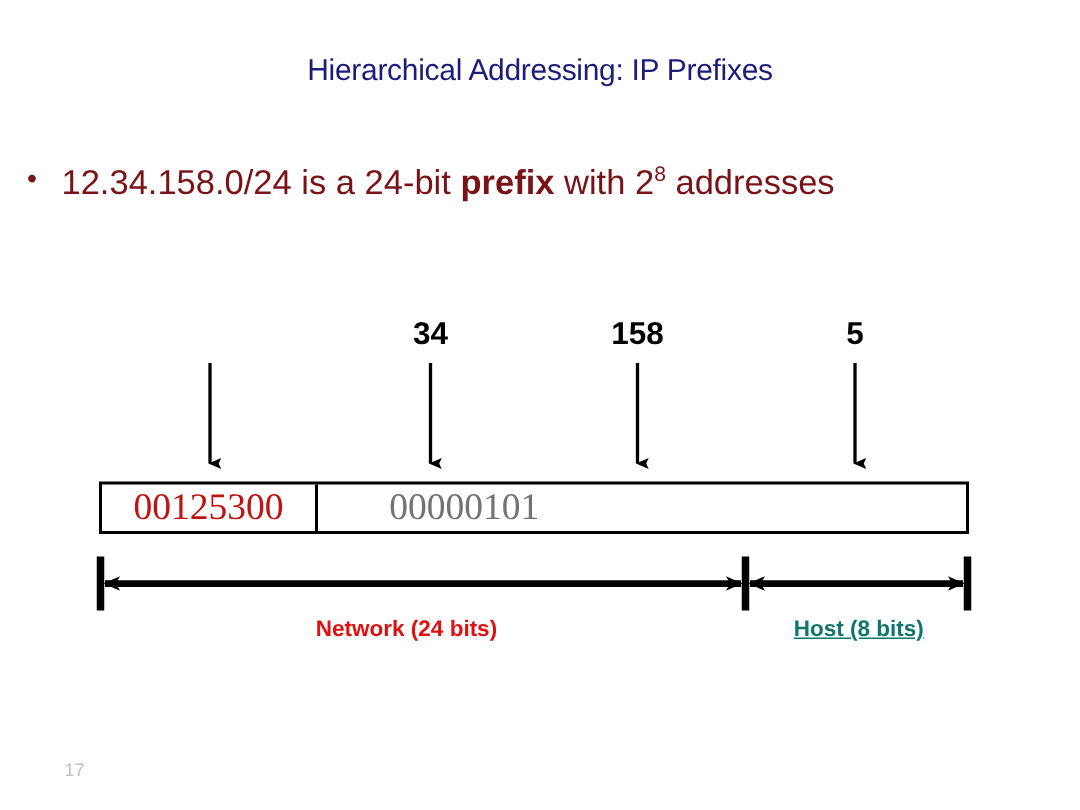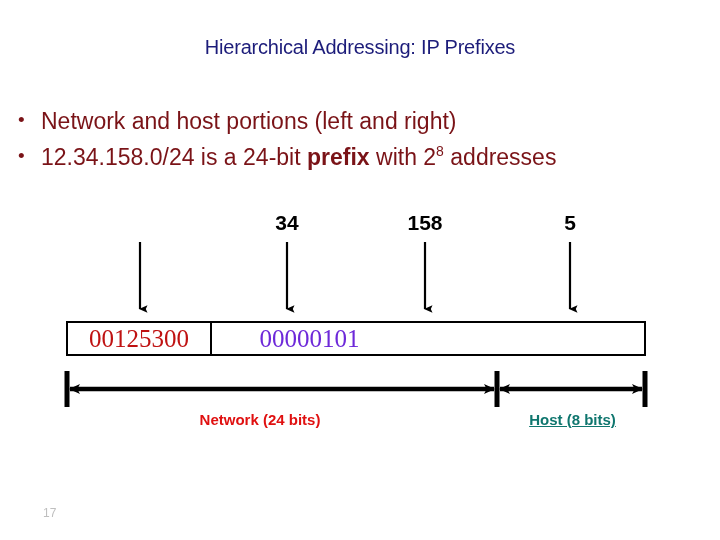--- a/index.html
+++ b/index.html
@@ -110,60 +110,57 @@
     justify-content: center;
     font-family: "Liberation Serif", serif;
     font-size: 25px;
     line-height: 25px;
     letter-spacing: 0px;
     box-sizing: border-box;
     white-space: nowrap;
   }
   .binary-cell + .binary-cell { border-left: 2px solid #000000; }
   .cell-net  { color: #BF1212; }
-  .cell-host { color: #6d28d9; padding-left: 48px; }
+  .cell-host { color: #737373; padding-left: 48px; }
   .w-c1 { width: 145px; }
   .w-c2 { width: 142px; }
   .w-c3 { width: 144px; }
   .w-c4 { width: 149px; }
 
   
   .span-caption {
     position: absolute;
     top: 411px;
     font-family: "Liberation Sans", sans-serif;
     font-size: 15px;
     font-weight: bold;
     text-align: center;
     white-space: nowrap;
   }
-  #caption-network { left: 140px; width: 240px; color: #E01010; }
+  #caption-network { left: 151px; width: 240px; color: #E01010; }
   #caption-host    { left: 500px; width: 145px; color: #0f766e; text-decoration: underline; }
 
   
   #page-number {
     position: absolute;
     left: 43px;
     top: 506px;
     font-family: "Liberation Sans", sans-serif;
     font-size: 12px;
     color: #BFBFBF;
   }
 </style>
 </head>
 <body>
 
 <div id="slide">
 
   <div id="slide-title">Hierarchical Addressing: IP Prefixes</div>
 
   <ul id="bullet-list">
-    <li>
-      <span>Network and host portions (left and right)</span>
-    </li>
     <li>
       <span>12.34.158.0/24 is a 24-bit </span><span class="b-bold">prefix</span><span> with 2</span><span class="b-sup">8</span><span> addresses</span>
     </li>
   </ul>
 
   <div class="octet-label" style="left:247px;width:80px;">34</div>
   <div class="octet-label" style="left:385px;width:80px;">158</div>
   <div class="octet-label" style="left:530px;width:80px;">5</div>
 
   <svg id="arrow-layer" viewBox="0 0 720 540" width="720" height="540">

